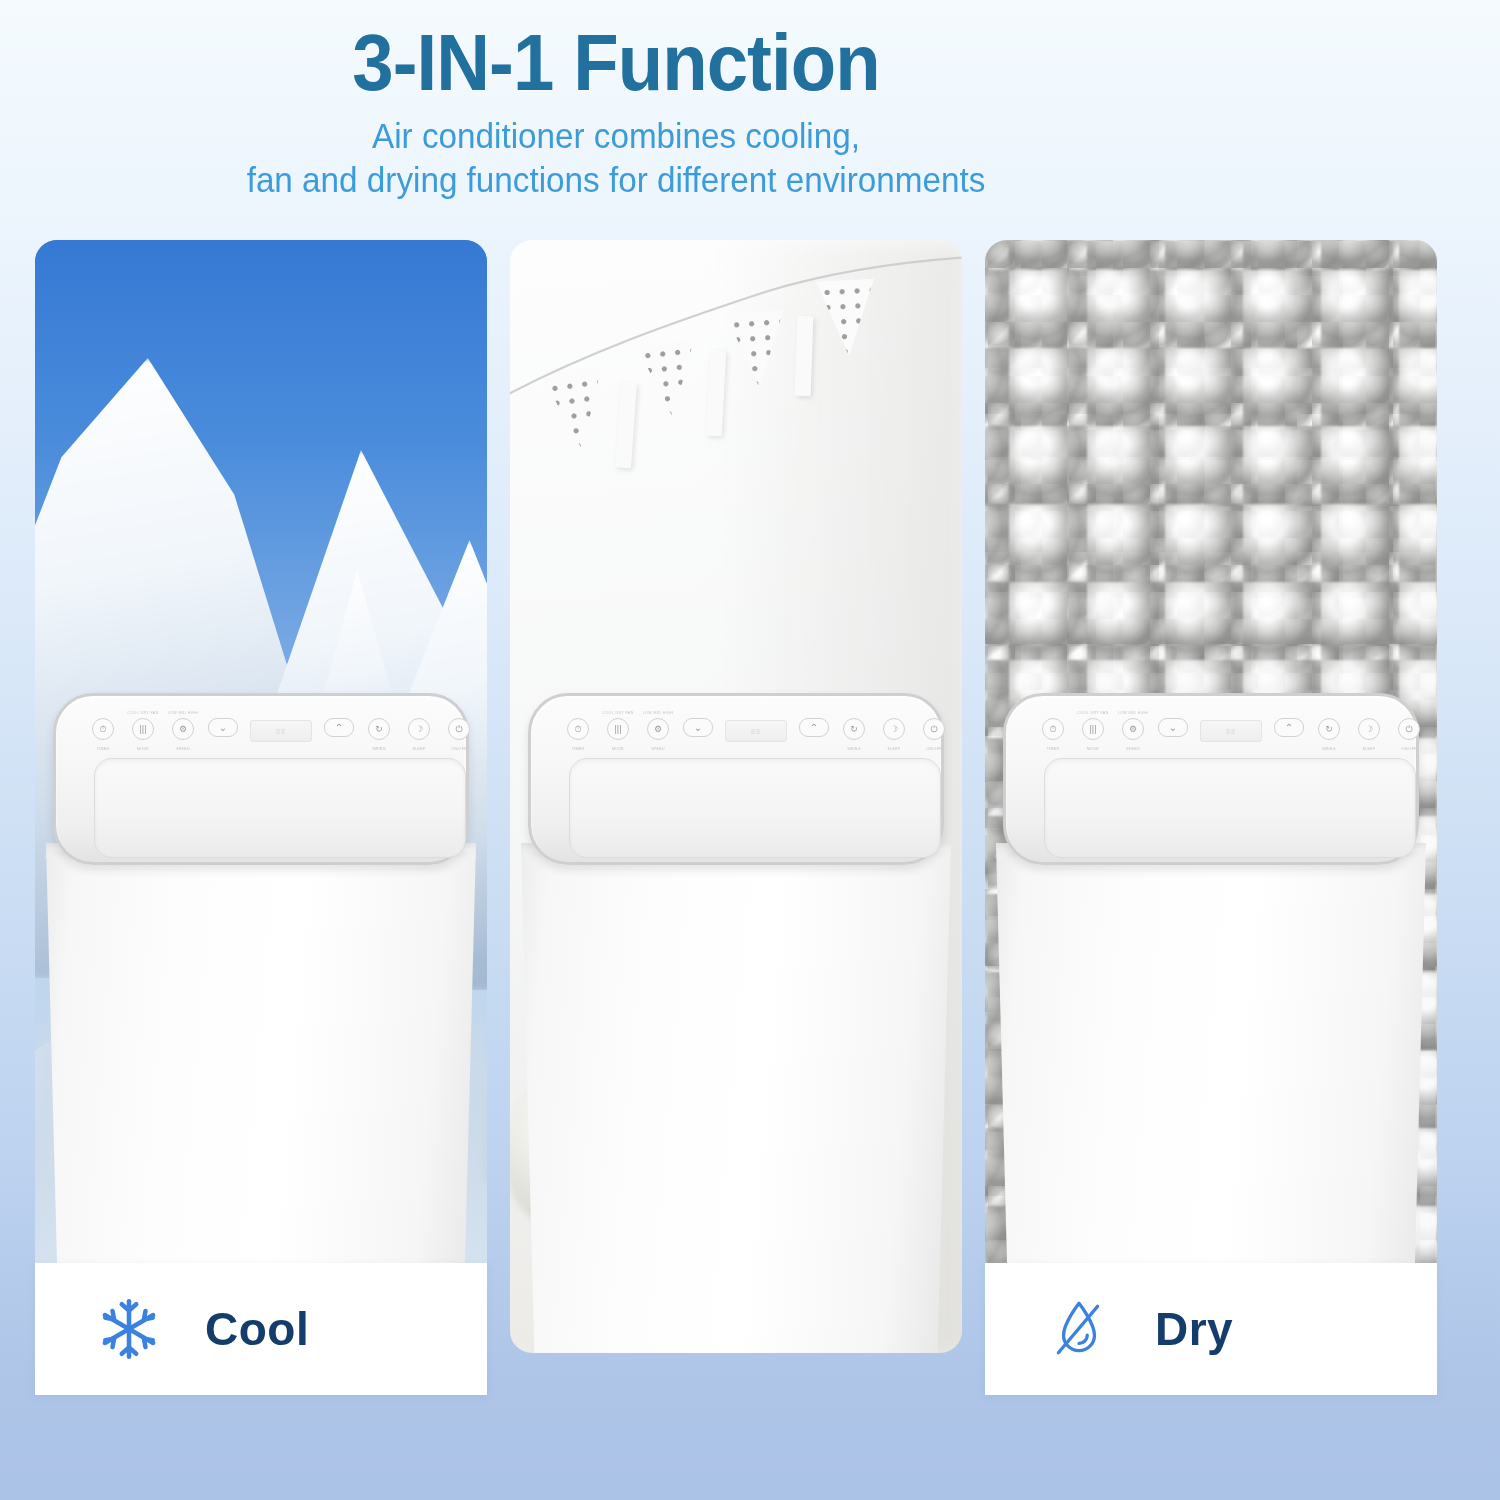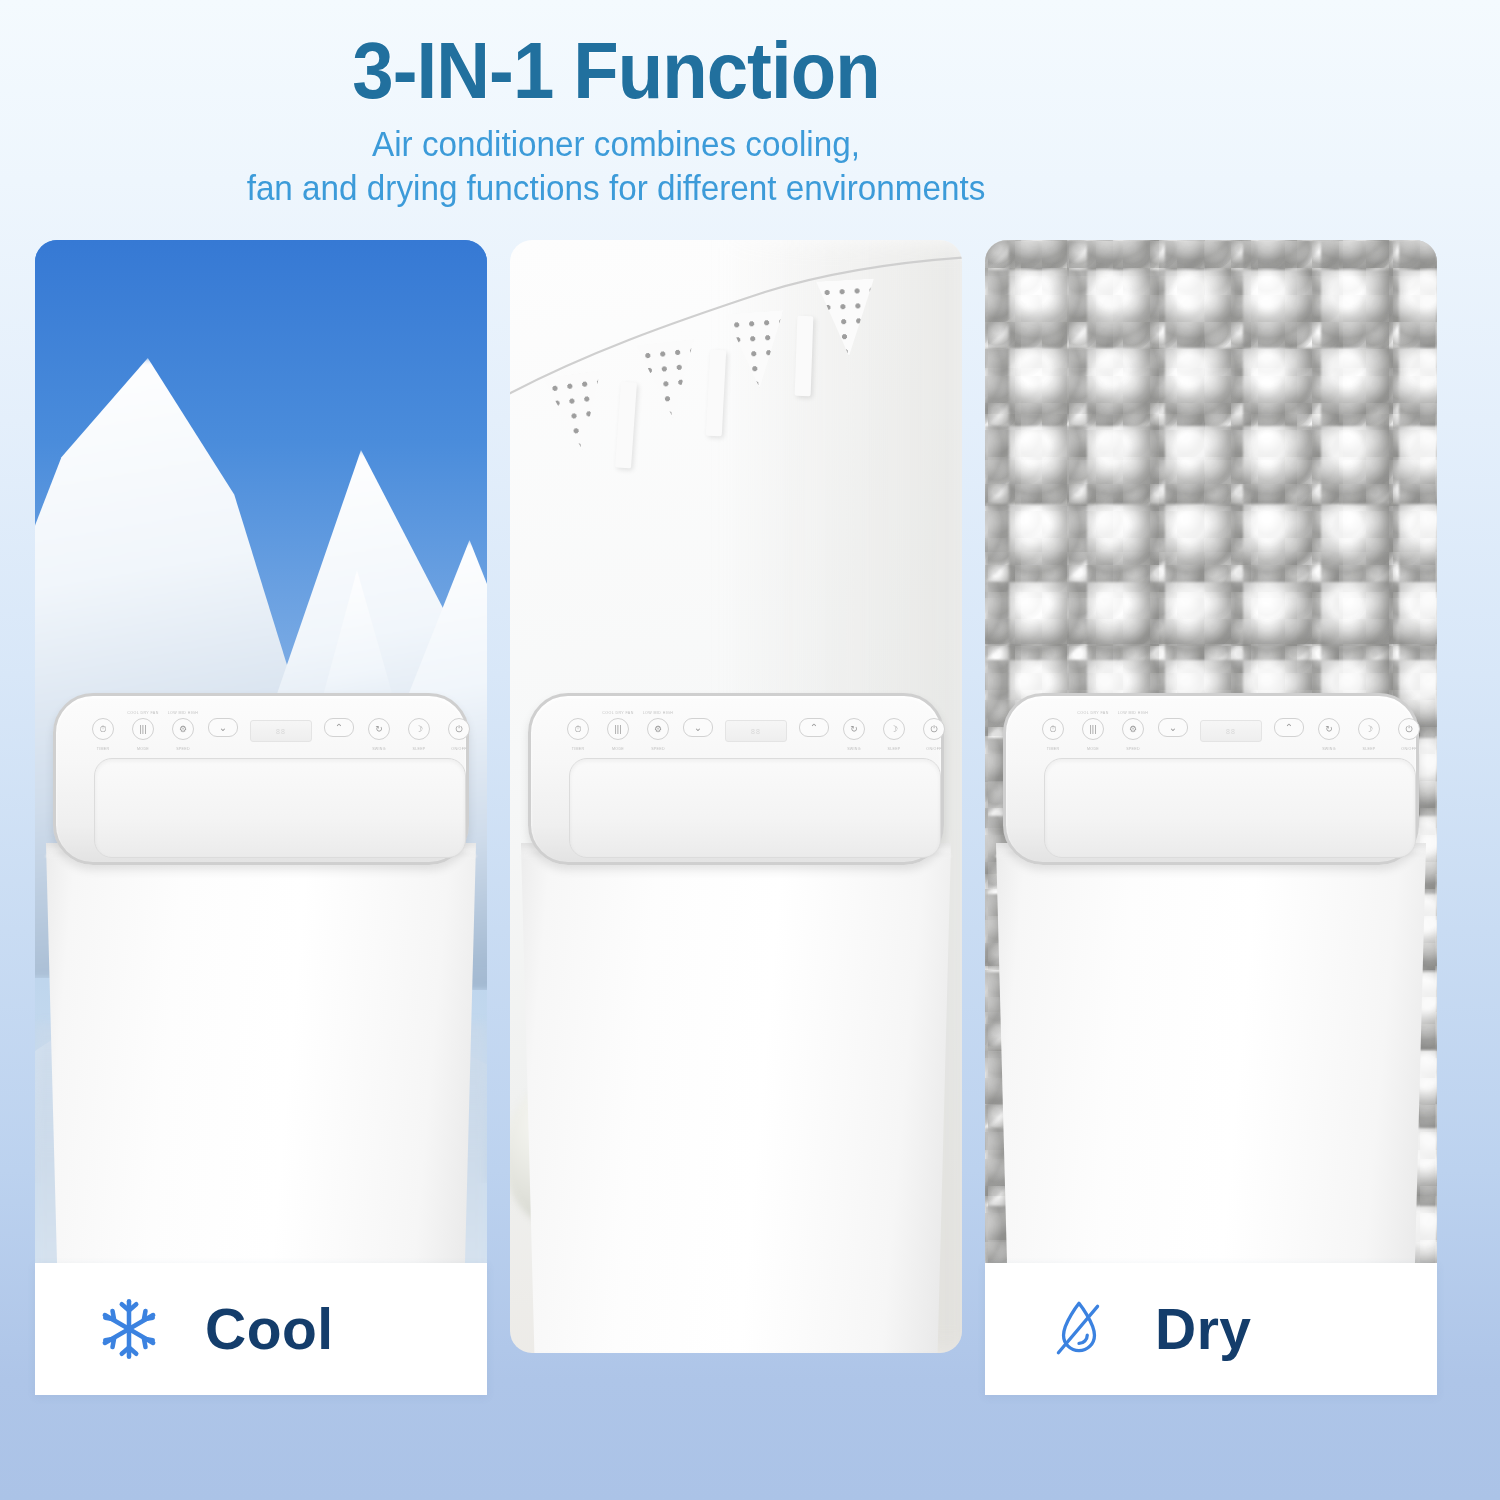--- a/index.html
+++ b/index.html
@@ -7,21 +7,21 @@
   body {
     font-family:"Liberation Sans", sans-serif;
     background:linear-gradient(180deg,
       #f4fafe 0%, #eef6fd 12%, #e4effb 28%,
       #d8e7f8 45%, #c9dcf3 62%, #bcd2ef 78%, #aec5e8 92%, #abc3e7 100%);
     overflow:hidden;
     position:relative;
   }
 
   
-  .header { width:1232px; text-align:center; padding-top:30px; }
+  .header { width:1232px; text-align:center; padding-top:22px; }
   .headline {
     font-size:80px; font-weight:700; letter-spacing:-1px;
     color:#21709e; line-height:1.02;
     text-shadow:1px 1px 0 rgba(255,255,255,.55);
     transform:scaleX(.93); transform-origin:center;
   }
   .subline {
     margin-top:10px; font-size:35px; font-weight:500;
     color:#3c9bd9; line-height:1.26;
     transform:scaleX(.95); transform-origin:center;
@@ -193,21 +193,21 @@
 
   
   .card {
     position:absolute; left:0; bottom:0;
     width:452px; height:132px; background:#ffffff;
     display:flex; align-items:center; padding-left:58px; gap:40px;
     box-shadow:0 2px 8px rgba(90,110,150,.10);
   }
   .card-icon { width:72px; height:72px; flex:0 0 72px; display:flex; align-items:center; justify-content:center; }
   .card-label {
-    font-size:57px; font-weight:700; color:#143d6b; letter-spacing:.5px;
+    font-size:46px; font-weight:700; color:#143d6b; letter-spacing:.5px;
     text-shadow:1px 1px 0 rgba(255,255,255,.5);
   }
 </style>
 </head>
 <body>
 
 <div class="header">
   <div class="headline">3-IN-1 Function</div>
   <div class="subline">
     <div>Air conditioner combines cooling,</div>

